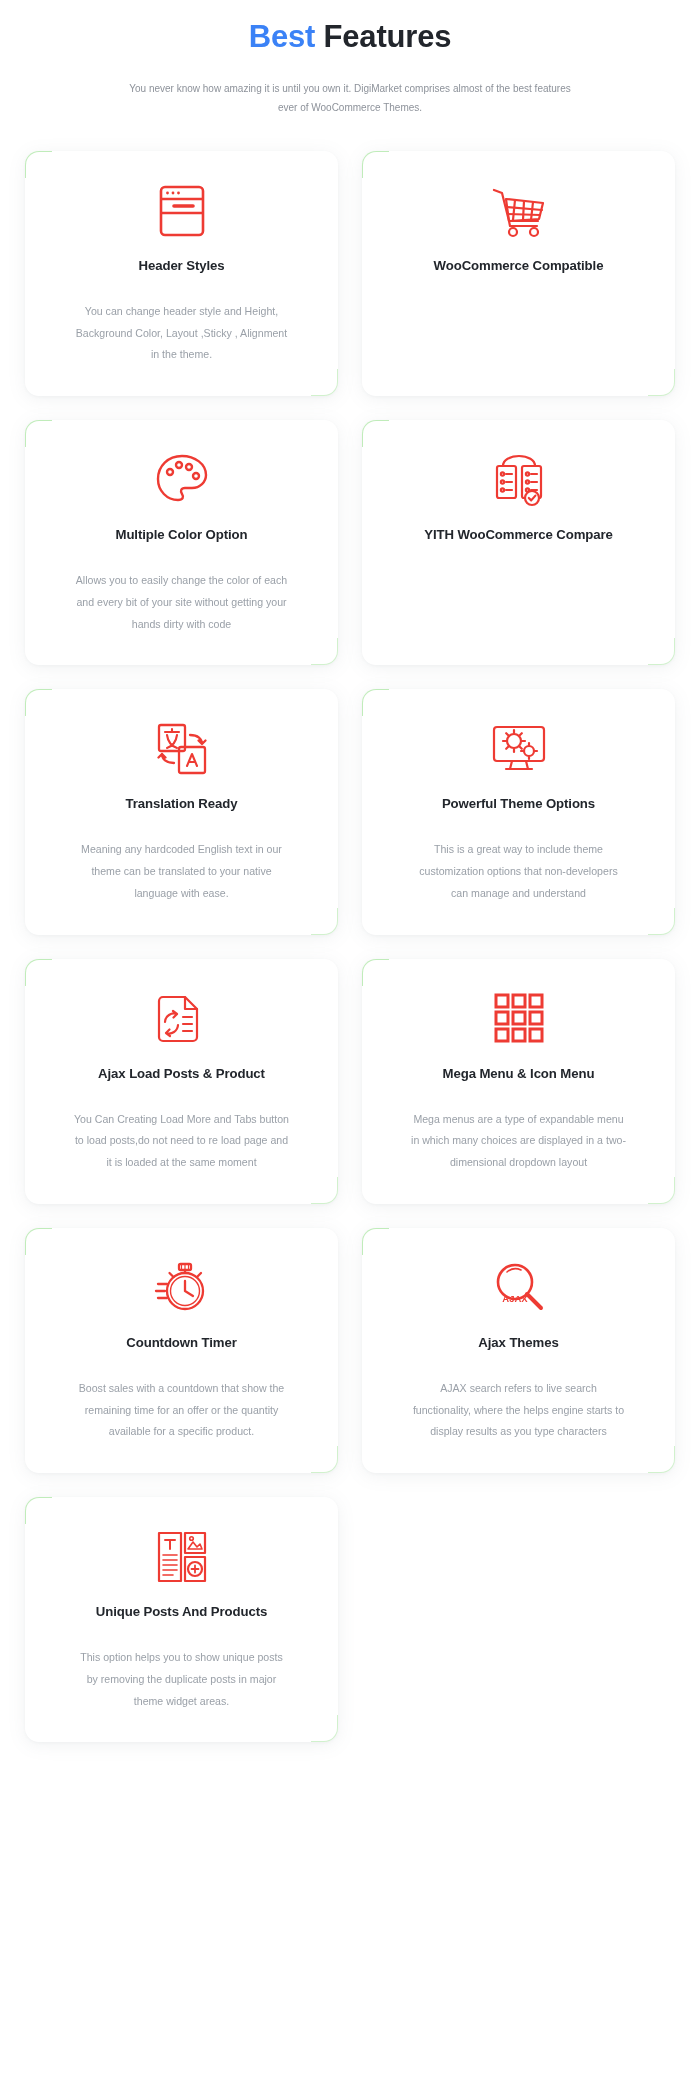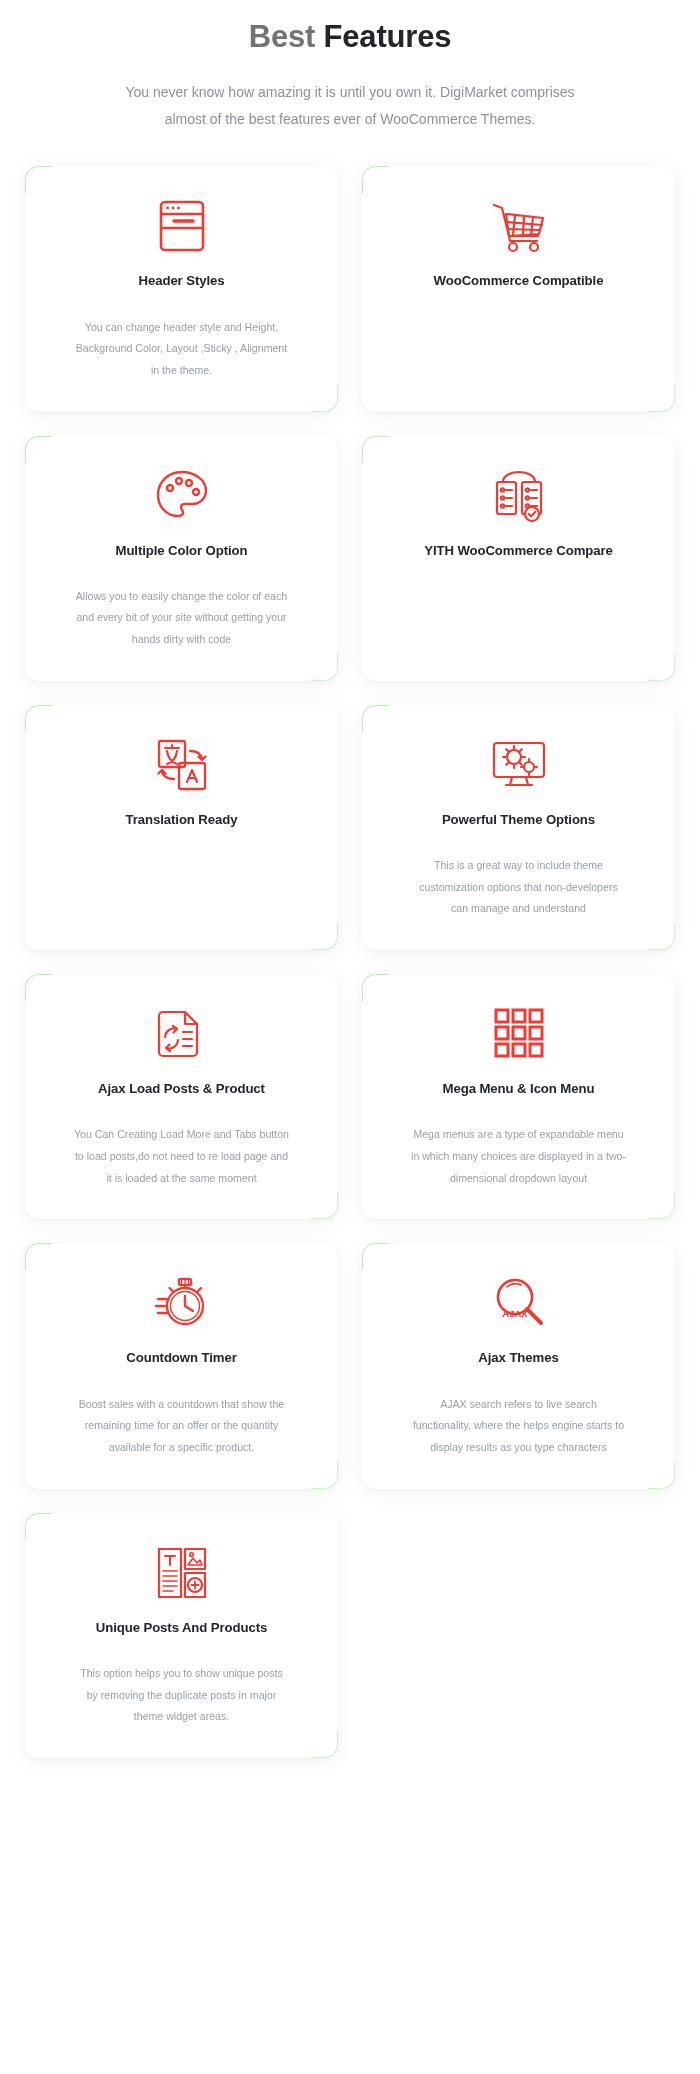--- a/index.html
+++ b/index.html
@@ -21,25 +21,25 @@
     padding: 18px 60px 0 60px;
   }
   .section-title {
     font-size: 31px;
     font-weight: 700;
     letter-spacing: -0.2px;
     line-height: 1.25;
     color: #22262c;
     margin-bottom: 22px;
   }
-  .section-title .accent { color: #737373; }
+  .section-title .accent { color: #3b82f6; }
   .section-title .plain { color: #22262c; }
 
   .section-sub {
-    font-size: 14px;
+    font-size: 10px;
     line-height: 1.95;
     color: #8d929a;
     max-width: 460px;
     margin: 0 auto;
     font-weight: 400;
   }
 
   
   .features-grid {
     display: grid;
@@ -204,20 +204,21 @@
       <svg width="56" height="56" viewBox="0 0 56 56" fill="none" stroke="#ee3b33" stroke-width="2.3" stroke-linecap="round" stroke-linejoin="round">
         <rect x="5" y="4" width="26" height="26" rx="2"></rect>
         <path d="M11 11 L25 11 M18 11 L18 8 M13 14 C14 21 17 25 23 27 M23 14 C22 21 19 25 13 27" stroke-width="2.1"></path>
         <rect x="25" y="26" width="26" height="26" rx="2"></rect>
         <path d="M33 45 L38 33 L43 45 M35 41 L41 41" stroke-width="2.1"></path>
         <path d="M36 14 C44 14 48 18 48 23 M48 23 L44.5 19.5 M48 23 L51.5 19.5"></path>
         <path d="M20 42 C12 42 8 38 8 33 M8 33 L11.5 36.5 M8 33 L4.5 36.5"></path>
       </svg>
     </div>
     <div class="card-title">Translation Ready</div>
+    <div class="card-desc">Meaning any hardcoded English text in our theme can be translated to your native language with ease.</div>
   </div>
 
   <div class="feature-card">
     <div class="card-icon">
       <svg width="58" height="56" viewBox="0 0 58 56" fill="none" stroke="#ee3b33" stroke-width="2.2" stroke-linecap="round" stroke-linejoin="round">
         <rect x="4" y="6" width="50" height="34" rx="3"></rect>
         <path d="M22 40 L20 48 L38 48 L36 40"></path>
         <line x1="16" y1="48" x2="42" y2="48"></line>
         <circle cx="24" cy="20" r="7"></circle>
         <path d="M24 9 L24 13 M24 27 L24 31 M13 20 L17 20 M31 20 L35 20 M16.2 12.2 L19 15 M29 25 L31.8 27.8 M31.8 12.2 L29 15 M19 25 L16.2 27.8"></path>

